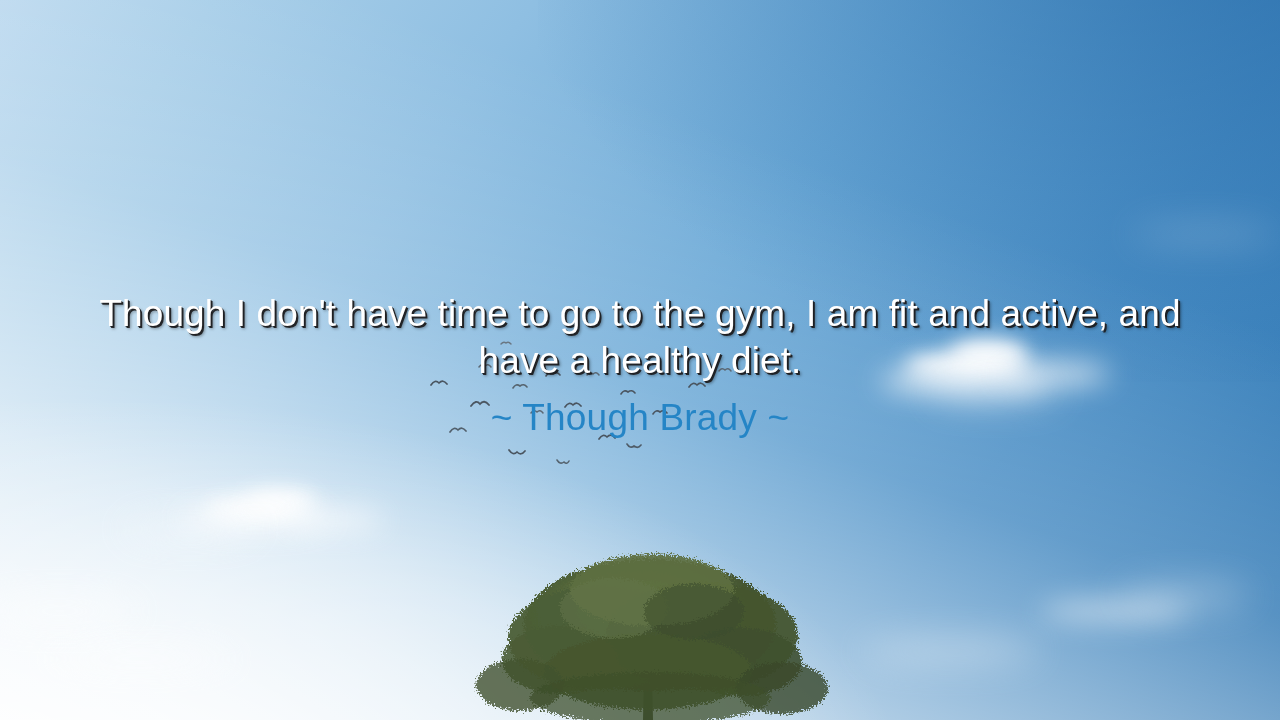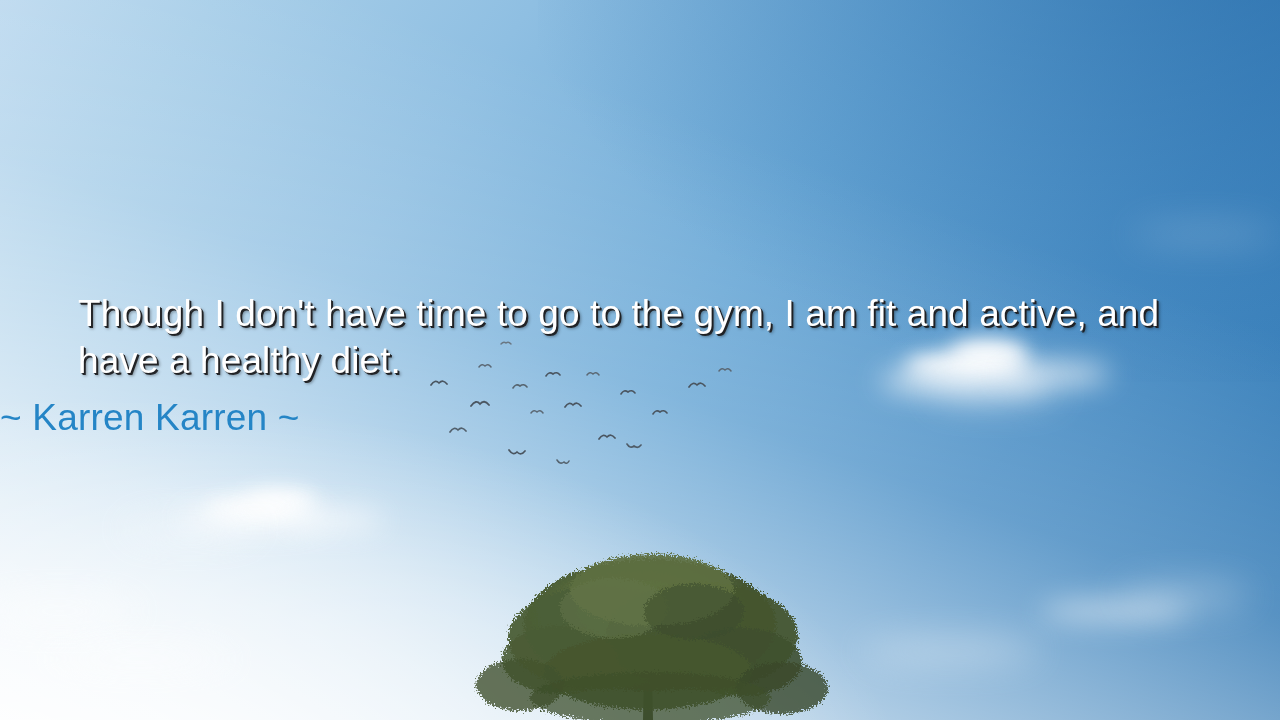--- a/index.html
+++ b/index.html
@@ -91,21 +91,21 @@
     inset: 0;
   }
   .bird-svg { position: absolute; }
 
   
   .quote-block {
     position: absolute;
     left: 0;
     top: 290px;
     width: 1280px;
-    text-align: left;
+    text-align: center;
   }
   .quote-text {
     margin: 0;
     padding: 0 78px;
     font-size: 37px;
     line-height: 47px;
     font-weight: 400;
     color: #ffffff;
     letter-spacing: 0.1px;
     text-shadow:
@@ -252,16 +252,16 @@
         <ellipse cx="694" cy="92" rx="50" ry="28" fill="#3b4a2b" opacity=".55"></ellipse>
         <ellipse cx="520" cy="165" rx="44" ry="26" fill="#42532e" opacity=".8"></ellipse>
         <ellipse cx="782" cy="168" rx="46" ry="26" fill="#3a492a" opacity=".8"></ellipse>
         <ellipse cx="650" cy="178" rx="120" ry="26" fill="#3e4f2c" opacity=".75"></ellipse>
       </g>
     </svg>
   </div>
 
   <div class="quote-block">
     <p class="quote-text">Though I don't have time to go to the gym, I am fit and active, and have a healthy diet.</p>
-    <p class="author-line">~ Karren Karren ~</p>
+    <p class="author-line">~ Though Brady ~</p>
   </div>
 
 </div>
 
 </body></html>

